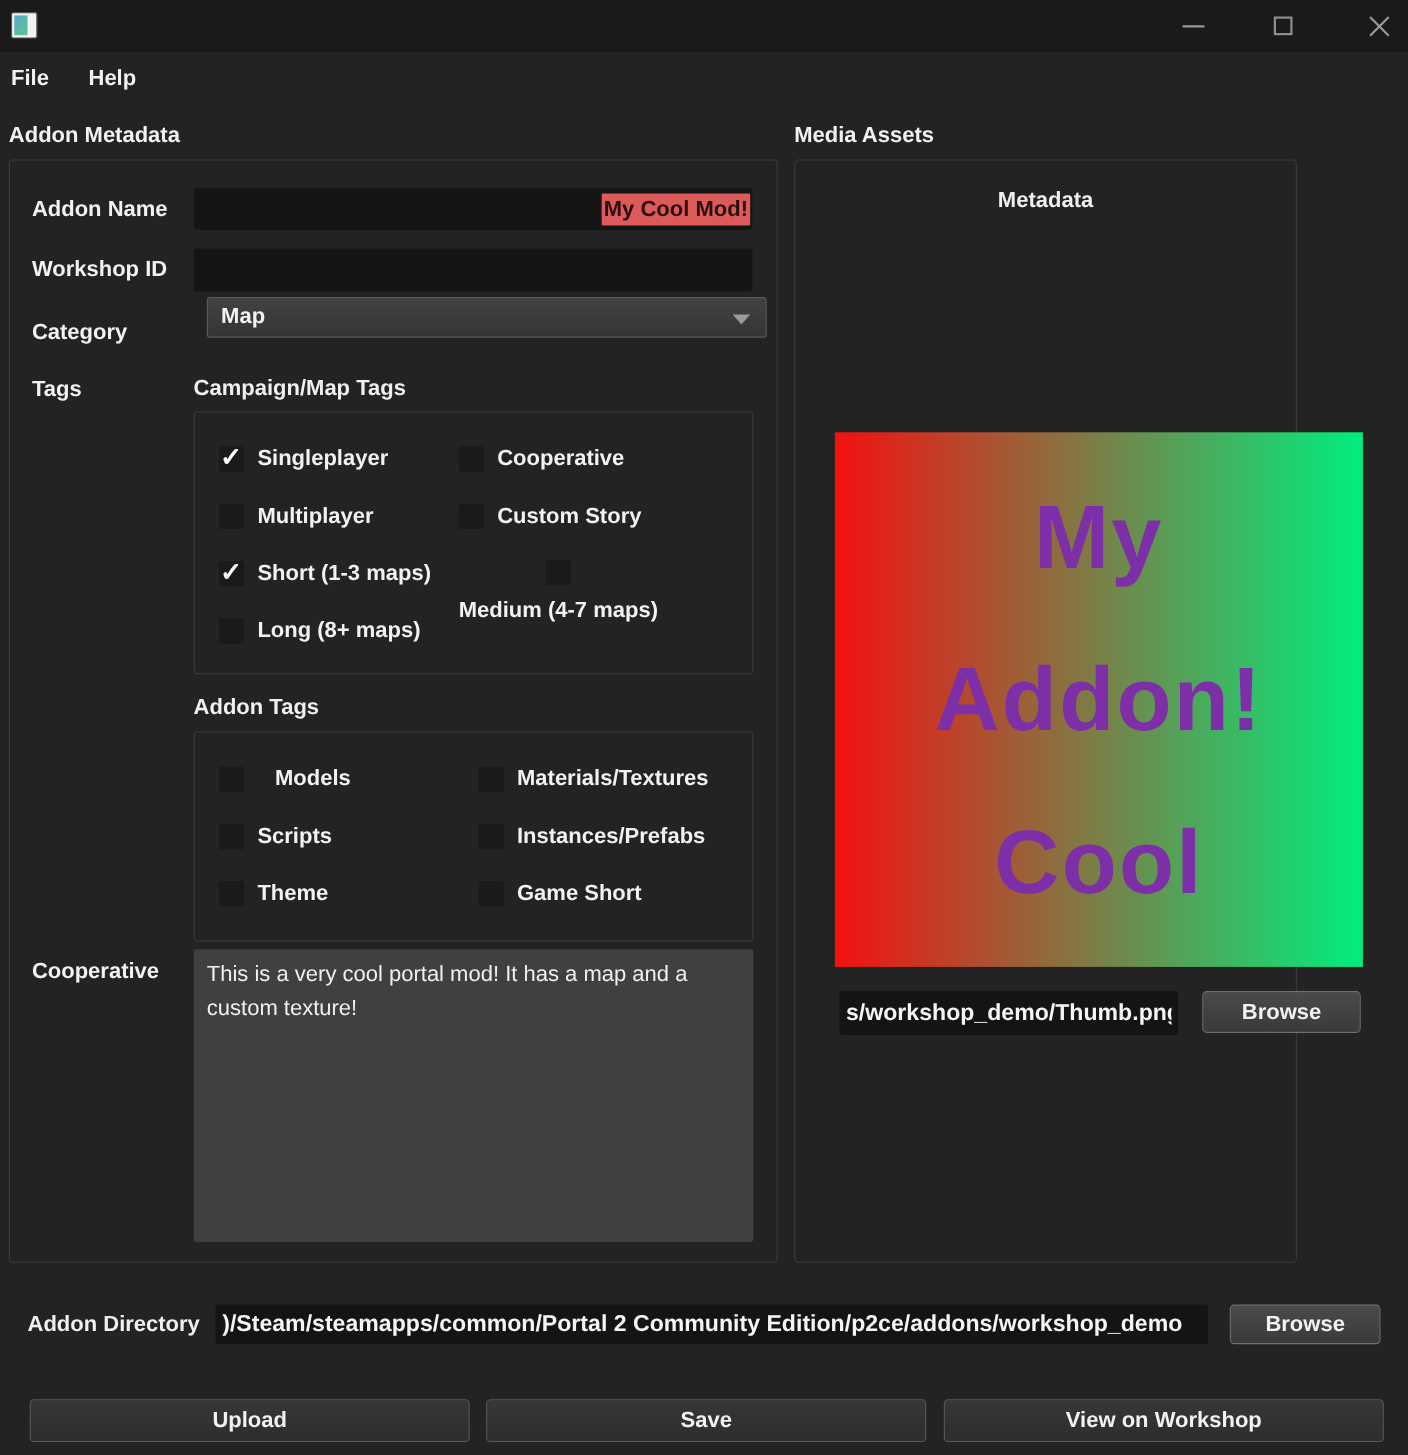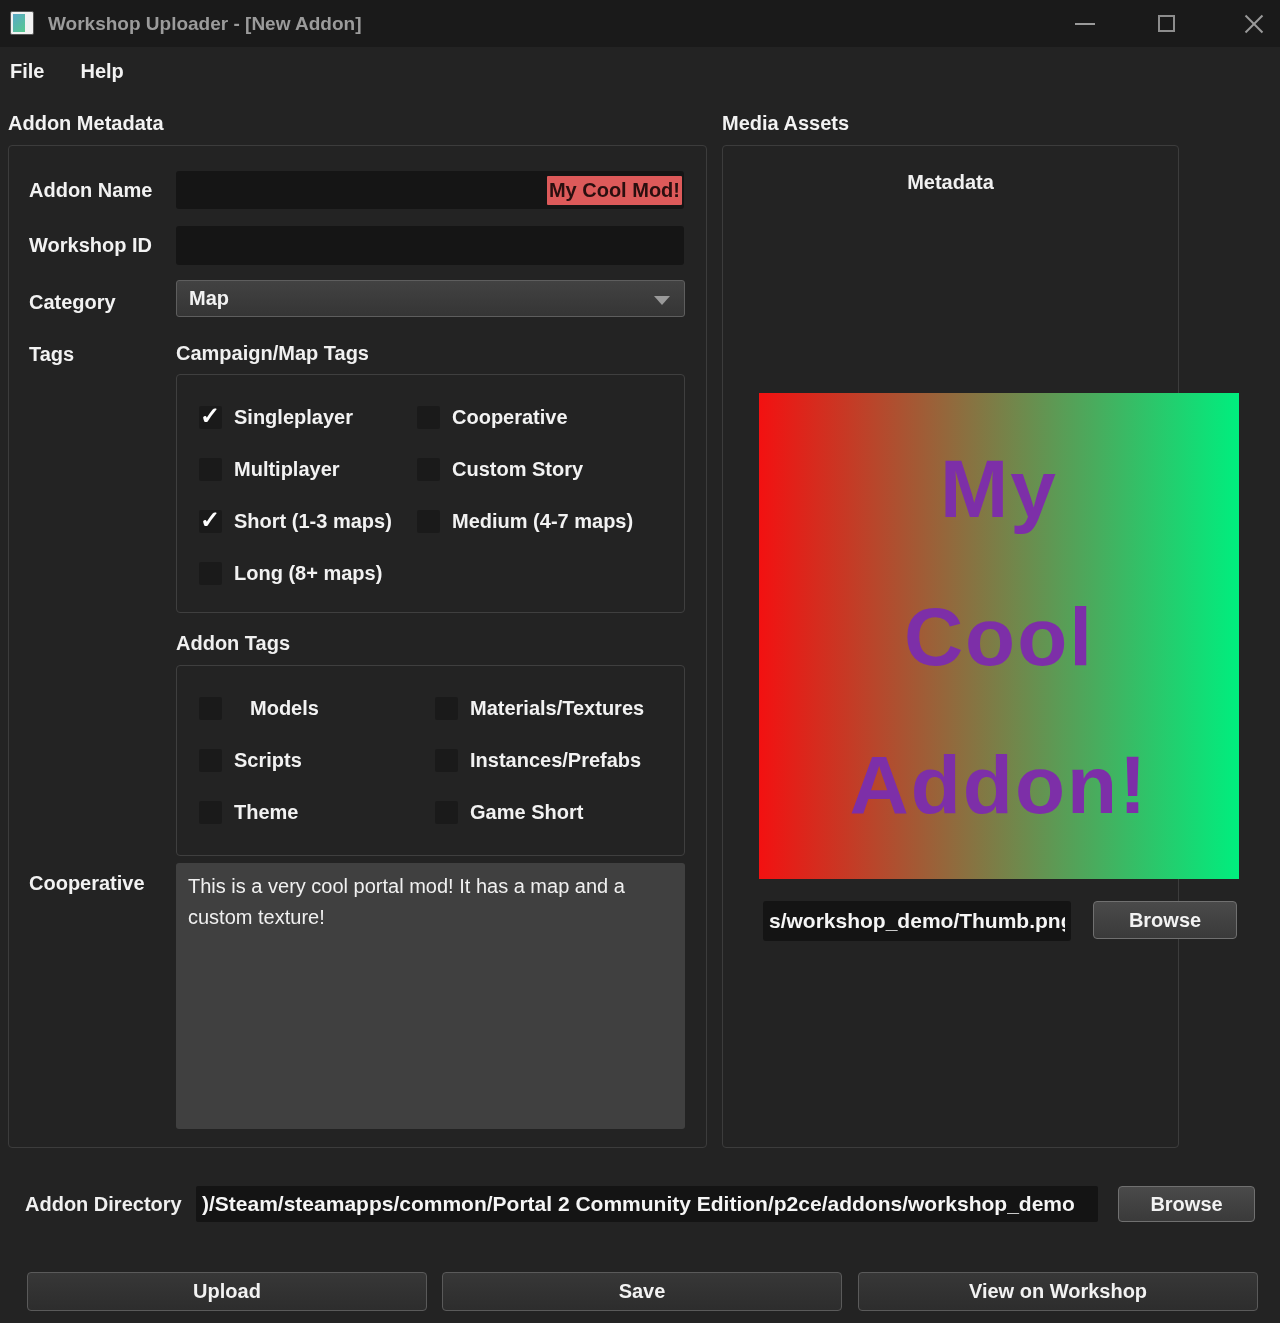--- a/index.html
+++ b/index.html
@@ -153,21 +153,20 @@
   .btn-save { left: 442px; }
   .btn-view { left: 858px; }
 </style>
 </head>
 <body>
 
 <div class="titlebar">
   <div class="app-icon">
     <div class="thumb-part"></div>
   </div>
-  <div class="title-text">Workshop Uploader - [New Addon]</div>
   <div class="win-btn btn-min">
     <div class="min-glyph"></div>
   </div>
   <div class="win-btn btn-max">
     <div class="max-glyph"></div>
   </div>
   <div class="win-btn btn-close">
     <div class="close-glyph"></div>
   </div>
 </div>
@@ -183,21 +182,21 @@
 
     <div class="form-label" style="top:25px;">Addon Name</div>
     <div class="field namefield" style="top:25px;">
       <span class="selected-text">My Cool Mod!</span>
     </div>
 
     <div class="form-label" style="top:80px;">Workshop ID</div>
     <input class="field" style="top: 80px; height: 39px;">
 
     <div class="form-label" style="top:138px; height:37px;">Category</div>
-    <div class="combo" style="top:134px;">
+    <div class="combo" style="top:124px;margin-left:12px;">
       <span>Map</span>
       <div class="combo-arrow"></div>
     </div>
 
     <div class="form-label" style="top:194px; height:28px;">Tags</div>
 
     <div class="section-label" style="top:196px;">Campaign/Map Tags</div>
     <div class="tag-box" style="top:228px; height:239px;">
       <div class="check-row" style="left:22px; top:30px;">
         <div class="checkbox checked"></div>
@@ -212,21 +211,21 @@
         <div class="check-label">Multiplayer</div>
       </div>
       <div class="check-row" style="left:240px; top:82px;">
         <div class="checkbox"></div>
         <div class="check-label">Custom Story</div>
       </div>
       <div class="check-row" style="left:22px; top:134px;">
         <div class="checkbox checked"></div>
         <div class="check-label">Short (1-3 maps)</div>
       </div>
-      <div class="check-row" style="left:240px; top:134px;">
+      <div class="check-row" style="left:240px; top:134px;flex-direction:column;">
         <div class="checkbox"></div>
         <div class="check-label">Medium (4-7 maps)</div>
       </div>
       <div class="check-row" style="left:22px; top:186px;">
         <div class="checkbox"></div>
         <div class="check-label">Long (8+ maps)</div>
       </div>
     </div>
 
     <div class="section-label" style="top:486px;">Addon Tags</div>
@@ -261,22 +260,22 @@
     <div class="desc-area">This is a very cool portal mod! It has a map and a custom texture!</div>
   </div>
 </div>
 
 <div class="right-panel">
   <div class="panel-title">Media Assets</div>
   <div class="panel-box">
     <div class="thumb-title">Metadata</div>
     <div class="thumbnail">
       <div class="thumb-line">My</div>
+      <div class="thumb-line">Addon!</div>
       <div class="thumb-line">Cool</div>
-      <div class="thumb-line">Addon!</div>
     </div>
     <input class="thumb-path" value="s/workshop_demo/Thumb.png" style="">
     <div class="btn thumb-browse">Browse</div>
   </div>
 </div>
 
 <div class="dir-label">Addon Directory</div>
 <input class="dir-input" value=")/Steam/steamapps/common/Portal 2 Community Edition/p2ce/addons/workshop_demo" style="">
 <div class="btn dir-browse">Browse</div>
 

